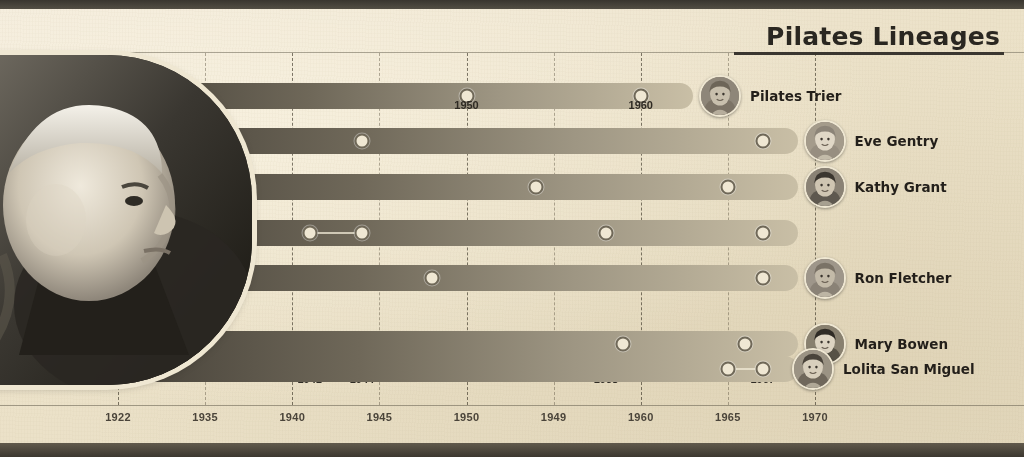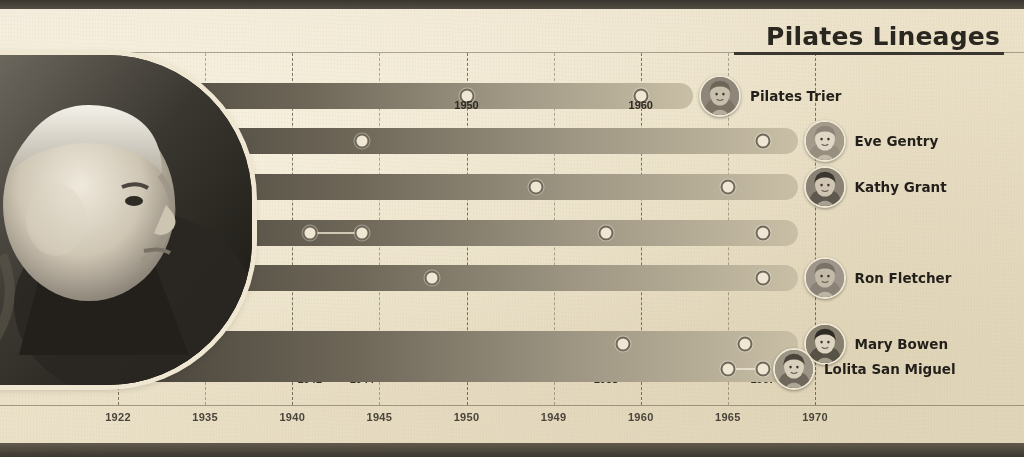--- a/index.html
+++ b/index.html
@@ -238,21 +238,21 @@
           </div>
           <div class="pname">Mary Bowen</div>
         </div>
       </div>
       <div class="row" style="top: 303px; width: 1024px;">
         <div class="bar" style="width: 797.575px; background: linear-gradient(90deg, rgb(60, 56, 49) 0%, rgb(74, 69, 60) 18%, rgb(111, 104, 89) 45%, rgb(158, 150, 131) 72%, rgb(201, 191, 166) 100%);">
           <div class="connector" style="left: 727.875px; width: 34.85px;"></div>
           <div class="marker" style="left: 727.875px;"></div>
           <div class="marker" style="left: 762.725px;"></div>
         </div>
-        <div class="person" style="left: 773px; top: -8px;">
+        <div class="person" style="left: 792px; top: -8px;">
           <div class="avatar">
             <svg class="face" viewBox="0 0 40 40" preserveAspectRatio="xMidYMid slice">
               <rect width="40" height="40" fill="#9b9384"></rect>
               <ellipse cx="20" cy="34" rx="16" ry="12" fill="#4a443b" opacity="0.55"></ellipse>
               <ellipse cx="20" cy="18" rx="10.5" ry="12" fill="#d8cfbd"></ellipse>
               <path d="M8.5 16 Q10 4 20 4 Q30 4 31.5 16 Q28 10 20 10 Q12 10 8.5 16 Z" fill="#4a443b"></path>
               <ellipse cx="16.4" cy="18" rx="1.3" ry="1.5" fill="#3a352e"></ellipse>
               <ellipse cx="23.6" cy="18" rx="1.3" ry="1.5" fill="#3a352e"></ellipse>
               <path d="M16.5 23.5 Q20 26 23.5 23.5" stroke="#6b6154" stroke-width="1.2" fill="none"></path>
               <path d="M10 40 Q20 29 30 40 Z" fill="#efe7d2" opacity="0.5"></path>

